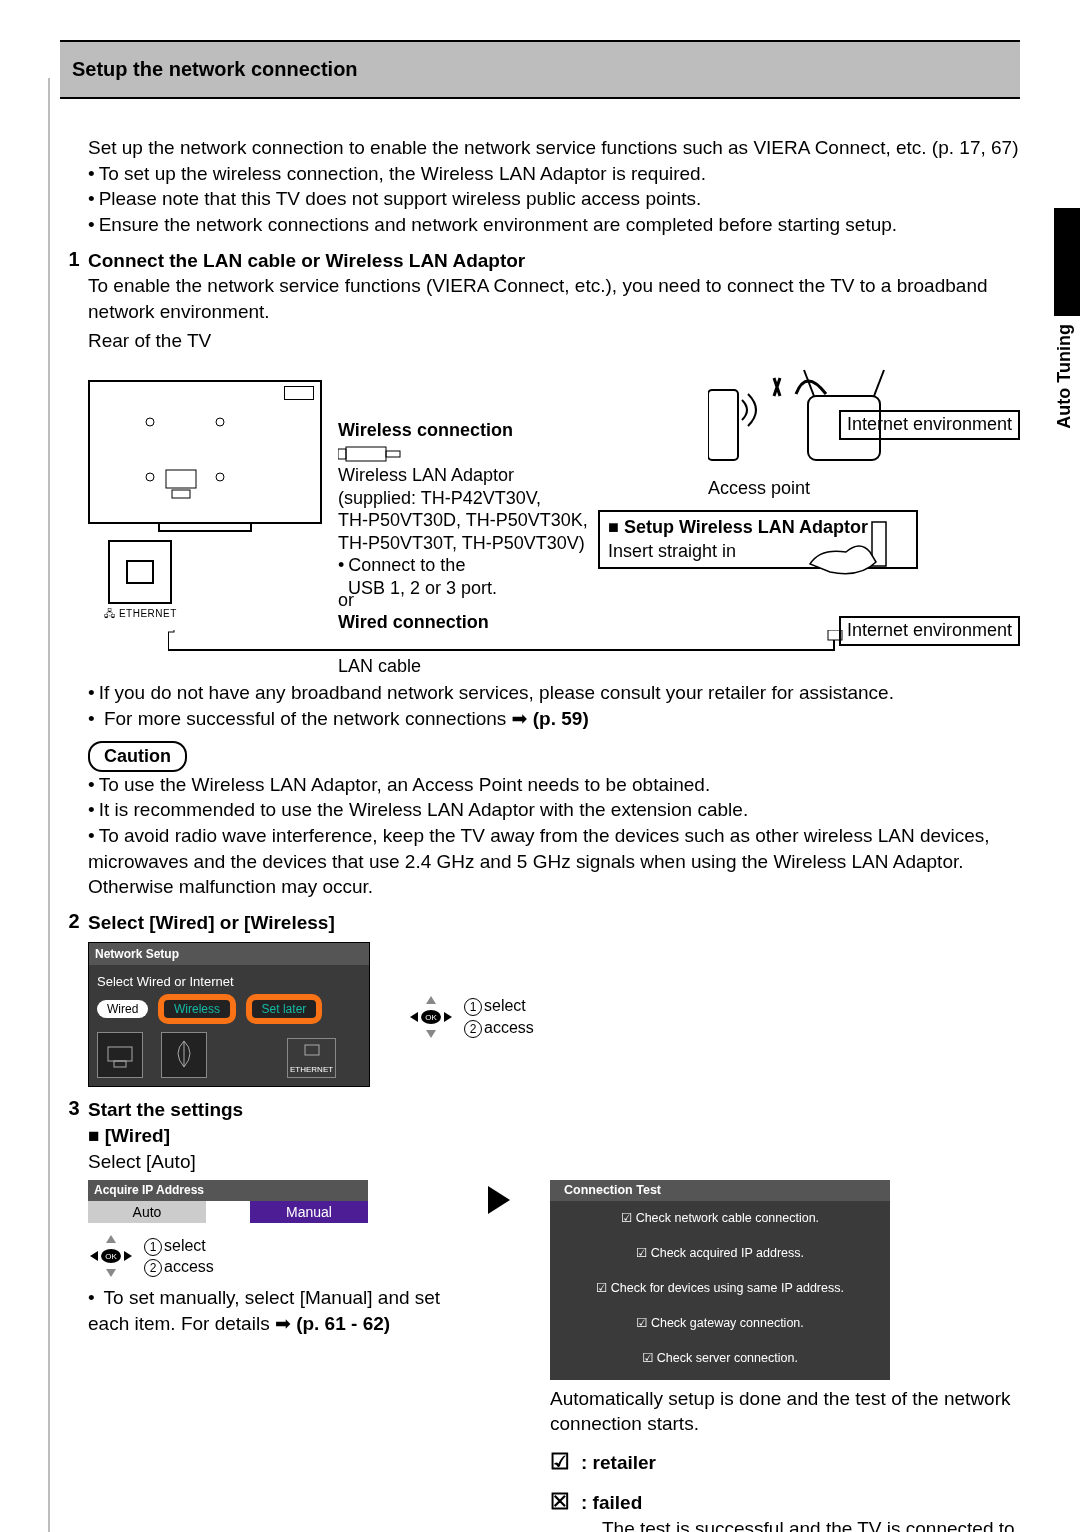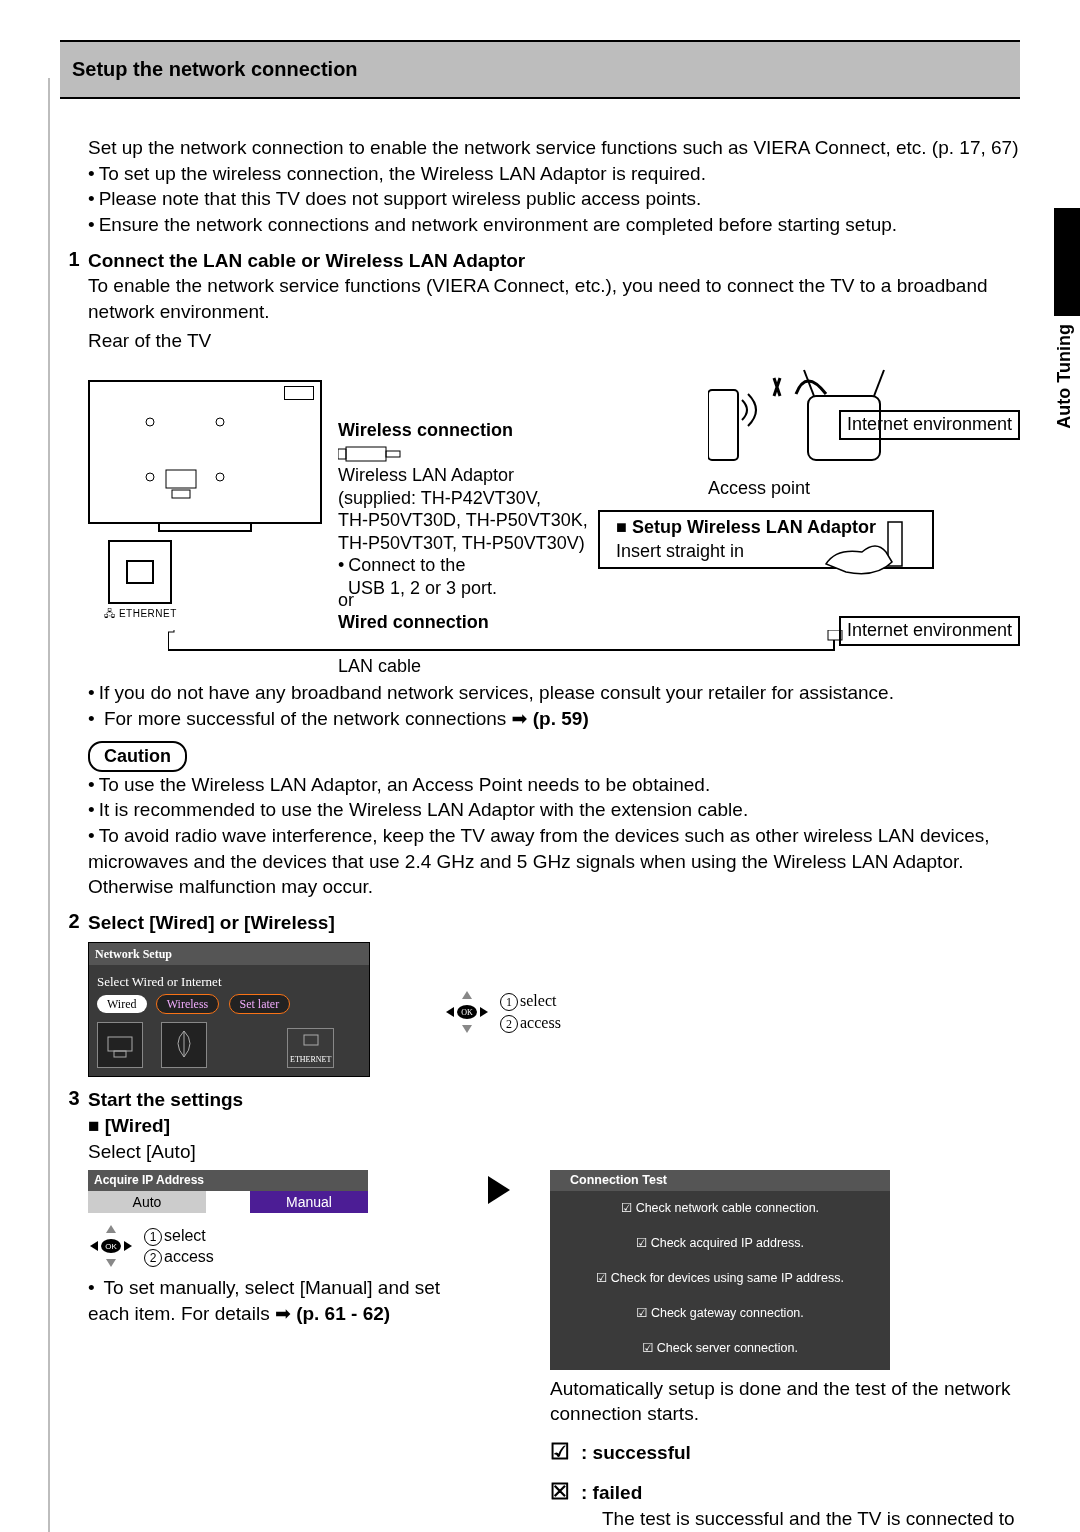--- a/index.html
+++ b/index.html
@@ -97,21 +97,21 @@
   .wlan-text { position:absolute; left:250px; top:104px; width:330px; line-height:1.25; }
   .or-text { position:absolute; left:250px; top:230px; }
   .wired-title { position:absolute; left:250px; top:252px; font-weight:bold; }
   .lan-cable { position:absolute; left:250px; top:296px; }
   .router-box {
     position:absolute; left:620px; top:0; width:90px; height:110px;
   }
   .ap-label { position:absolute; left:620px; top:118px; }
   .setup-box {
     position:absolute; left:510px; top:150px; width:300px; border:2px solid #000;
-    padding: 4px 16px; line-height:1.3;
+    padding: 4px 8px; line-height:1.3;
   }
   .hand-svg { position:absolute; right:6px; top:6px; }
   .internet-box1 {
     position:absolute; right:0; top:50px; border:2px solid #000; padding:2px 6px; text-align:center; line-height:1.2;
   }
   .internet-box2 {
     position:absolute; right:0; top:256px; border:2px solid #000; padding:2px 6px; text-align:center; line-height:1.2;
   }
   .caution-pill {
     display:inline-block; border:2px solid #000; border-radius: 14px;
@@ -120,21 +120,21 @@
   .osd-box {
     background:#3a3a3a; color:#fff; width:280px; font-size:13px;
     border:1px solid #000;
   }
   .osd-title { background:#555; padding:3px 6px; font-weight:bold; font-size:12px; }
   .osd-body { padding:8px; }
   .osd-btn {
     display:inline-block; background:#fff; color:#000; border-radius:10px;
     padding:1px 10px; font-size:12px; margin-right:6px;
   }
-  .osd-btn.dark { background:#222; color:#f0abfc; border:1px solid #f97316; }
+  .osd-btn.dark { background:#222; color:#14b8a6; border:6px solid #f97316; }
   .osd-icons { display:flex; gap:18px; margin-top:8px; align-items:flex-end; }
   .osd-ic { width:44px; height:44px; border:1px solid #888; background:#222; position:relative; }
   .nav-cluster { display:flex; align-items:center; gap:10px; font-size:16px; margin-top:4px; }
   .dpad {
     width:46px; height:46px; position:relative;
   }
   .dpad svg { width:46px; height:46px; }
   .circ-num {
     display:inline-block; width:16px; height:16px; border:1.5px solid #000; border-radius:50%;
     font-size:12px; line-height:16px; text-align:center; margin-right:2px;
@@ -142,21 +142,21 @@
   .two-col {
     display:flex; gap:40px; align-items:flex-start;
   }
   .ip-box { width:280px; font-size:14px; color:#fff; }
   .ip-title { background:#555; padding:2px 6px; font-size:12px; font-weight:bold; }
   .ip-row { display:flex; }
   .ip-cell { flex:1; text-align:center; padding:2px 0; }
   .ip-cell.sel { background:#ccc; color:#000; }
   .ip-cell.unsel { background:#4c1d95;margin-left:44px; }
   .conn-box { background:#3a3a3a; color:#fff; width:340px; font-size:12.5px; padding-bottom:4px; }
-  .conn-title { background:#555; padding:2px 20px; font-weight:bold; }
+  .conn-title { background:#555; padding:2px 14px; font-weight:bold; }
   .conn-item { padding:9px 8px;text-align:center; }
   .conn-item::before { content:"☑ "; }
   .arrow-right {
     width:0; height:0; border-top:14px solid transparent; border-bottom:14px solid transparent;
     border-left:22px solid #000;
   }
   .check-icon { font-size:22px; font-weight:bold; margin-right:6px; }
   .side-tab {
     position:absolute; right:0; top:208px; width:26px; height:260px;
   }
@@ -303,21 +303,21 @@
     <div class="bullet-row">
         <span class="bullet-dot">To avoid radio wave interference, keep the TV away from the devices such as other wireless LAN devices, microwaves and the devices that use 2.4 GHz and 5 GHz signals when using the Wireless LAN Adaptor.</span>
       </div>
     <div>Otherwise malfunction may occur.</div>
   </div>
 
   <div class="step-row">
     <div class="step-num">2</div>
     <div class="step-body body-text">
       <div class="step-title">Select [Wired] or [Wireless]</div>
-      <div style="display:flex; gap:74px; align-items:center; margin-top:6px;font-family:Liberation Serif, serif;">
+      <div style="display:flex; gap:38px; align-items:center; margin-top:6px;">
         <div class="osd-box">
           <div class="osd-title">Network Setup</div>
           <div class="osd-body">
             <div style="margin-bottom:4px;">Select Wired or Internet</div>
             <span class="osd-btn">Wired</span>
             <span class="osd-btn dark">Wireless</span>
             <span class="osd-btn dark">Set later</span>
             <div class="osd-icons">
               <div class="osd-ic">
                 <svg width="44" height="44">
@@ -409,21 +409,21 @@
             <div class="conn-item">Check network cable connection.</div>
             <div class="conn-item">Check acquired IP address.</div>
             <div class="conn-item">Check for devices using same IP address.</div>
             <div class="conn-item">Check gateway connection.</div>
             <div class="conn-item">Check server connection.</div>
           </div>
           <div style="margin-top:6px;">Automatically setup is done and the test of the network connection starts.</div>
 
           <div style="margin-top:10px;">
             <span class="check-icon">☑</span>
-            <b>: successful</b>
+            <b>: retailer</b>
           </div>
           <div style="margin-top:10px;">
             <span class="check-icon">☒</span>
             <b>: failed</b>
           </div>
 
           <div style="margin-left:52px;">The test is successful and the TV is connected to the network.</div>
           <div style="margin-left:52px;">Check the settings and connections, and then select [Retry]</div>
         </div>
       </div>

